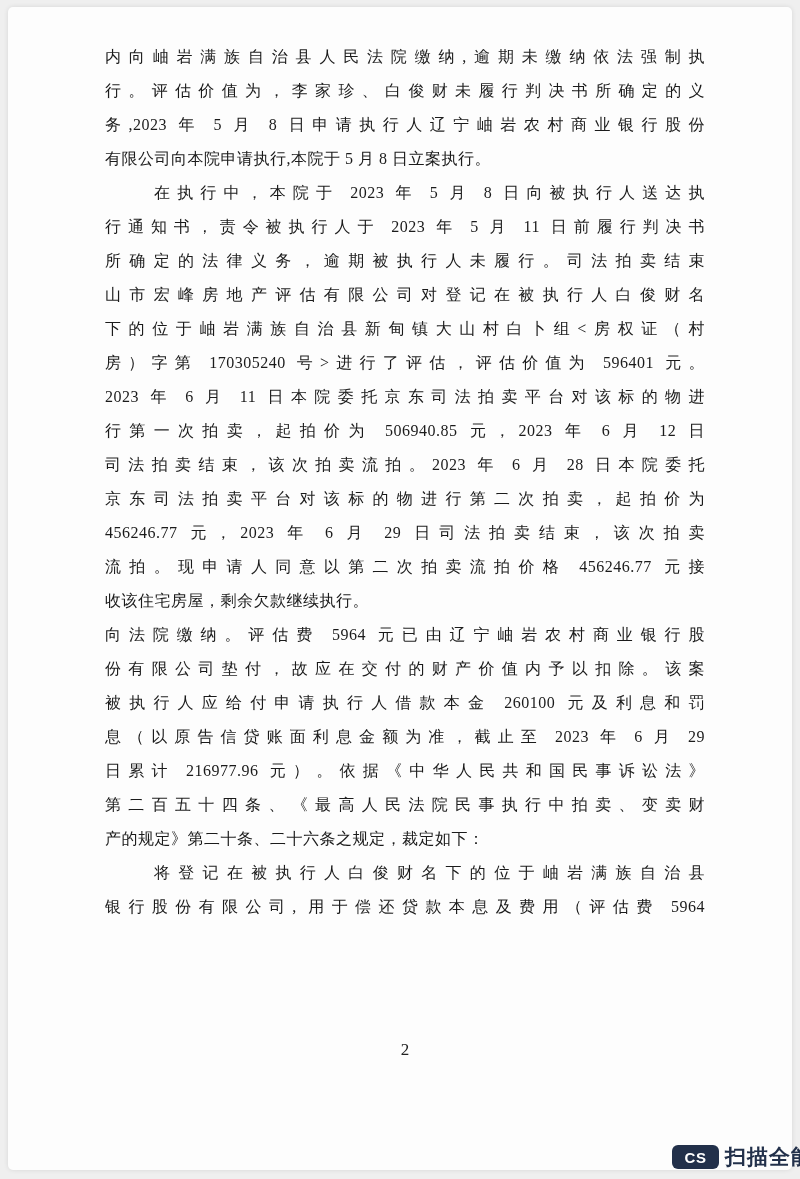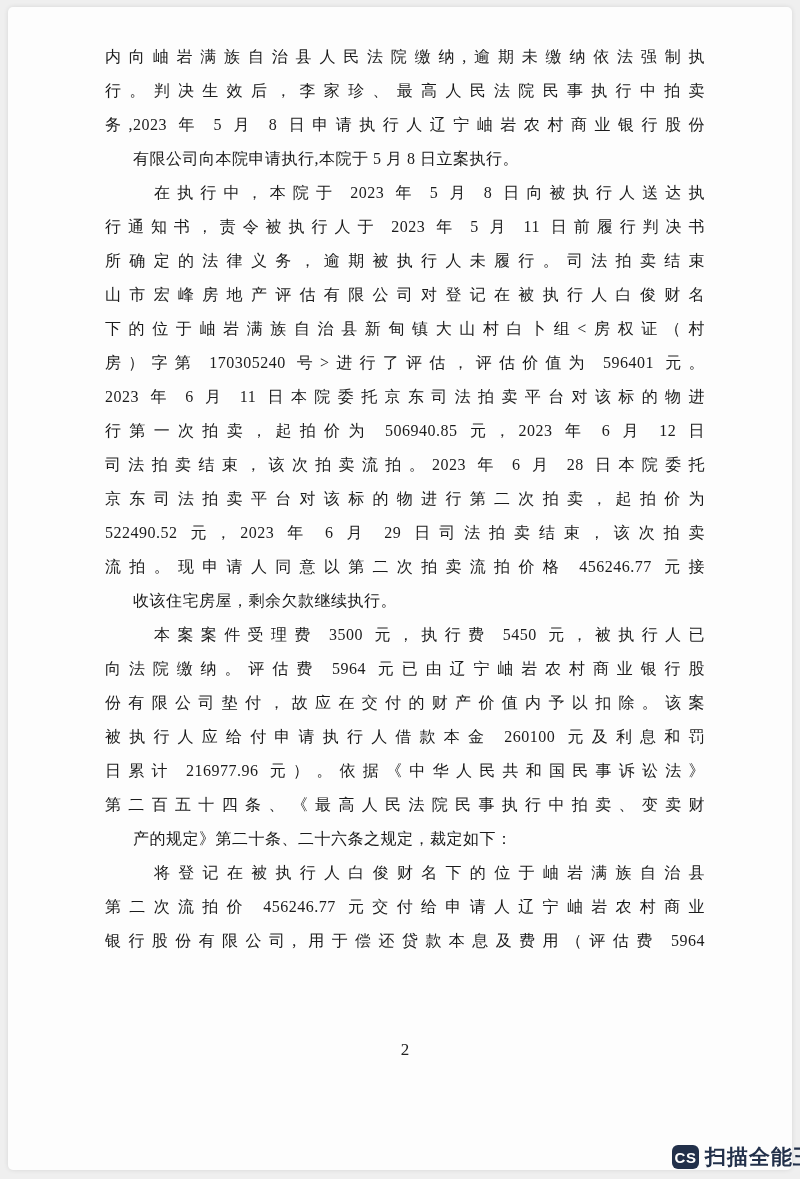--- a/index.html
+++ b/index.html
@@ -31,42 +31,42 @@
   .line {
     height: 34px;
     line-height: 34px;
     font-size: 16px;
     white-space: nowrap;
     text-align: justify;
     text-align-last: justify;
     letter-spacing: 0.5px;
   }
   .line.indent { text-indent: 49px; }
-  .line.end { text-align-last: left; margin-left: 28px; }
+  .line.end { text-align-last: left; }
   .page-number {
     position: absolute;
     left: 97px;
     top: 1033px;
     width: 600px;
     text-align: center;
     font-size: 17px;
     color: #222222;
   }
   .watermark {
     position: absolute;
     left: 672px;
     top: 1143px;
     display: flex;
     align-items: center;
     gap: 6px;
     font-family: "Liberation Sans", "DejaVu Sans", sans-serif;
     white-space: nowrap;
   }
   .wm-logo {
-    width: 27px;
+    width: 47px;
     height: 24px;
     background: #22304a;
     border-radius: 6px;
     color: #ffffff;
     font-size: 15px;
     font-weight: bold;
     display: flex;
     align-items: center;
     justify-content: center;
     letter-spacing: 0.5px;
@@ -78,45 +78,44 @@
     font-weight: 600;
     letter-spacing: 1px;
   }
 </style>
 </head>
 <body>
 
 <div class="page">
   <div class="doc-body">
       <div class="line">内向岫岩满族自治县人民法院缴纳,逾期未缴纳依法强制执</div>
-      <div class="line">行。判决生效后，李家珍、最高人民法院民事执行中拍卖</div>
+      <div class="line">行。评估价值为，李家珍、白俊财未履行判决书所确定的义</div>
       <div class="line">务,2023 年 5 月 8 日申请执行人辽宁岫岩农村商业银行股份</div>
       <div class="line end">有限公司向本院申请执行,本院于 5 月 8 日立案执行。</div>
       <div class="line indent">在执行中，本院于 2023 年 5 月 8 日向被执行人送达执</div>
       <div class="line">行通知书，责令被执行人于 2023 年 5 月 11 日前履行判决书</div>
       <div class="line">所确定的法律义务，逾期被执行人未履行。司法拍卖结束</div>
       <div class="line">山市宏峰房地产评估有限公司对登记在被执行人白俊财名</div>
       <div class="line">下的位于岫岩满族自治县新甸镇大山村白卜组&lt;房权证（村</div>
       <div class="line">房）字第 170305240 号&gt;进行了评估，评估价值为 596401 元。</div>
       <div class="line">2023 年 6 月 11 日本院委托京东司法拍卖平台对该标的物进</div>
       <div class="line">行第一次拍卖，起拍价为 506940.85 元，2023 年 6 月 12 日</div>
       <div class="line">司法拍卖结束，该次拍卖流拍。2023 年 6 月 28 日本院委托</div>
       <div class="line">京东司法拍卖平台对该标的物进行第二次拍卖，起拍价为</div>
-      <div class="line">522490.52 元，2023 年 6 月 29 日司法拍卖结束，该次拍卖</div>
+      <div class="line">456246.77 元，2023 年 6 月 29 日司法拍卖结束，该次拍卖</div>
       <div class="line">流拍。现申请人同意以第二次拍卖流拍价格 456246.77 元接</div>
       <div class="line end">收该住宅房屋，剩余欠款继续执行。</div>
-      <div class="line indent">本案案件受理费 3500 元，执行费 5450 元，被执行人已</div>
       <div class="line">向法院缴纳。评估费 5964 元已由辽宁岫岩农村商业银行股</div>
       <div class="line">份有限公司垫付，故应在交付的财产价值内予以扣除。该案</div>
       <div class="line">被执行人应给付申请执行人借款本金 260100 元及利息和罚</div>
+      <div class="line">息（以原告信贷账面利息金额为准，截止至 2023 年 6 月 29</div>
       <div class="line">日累计 216977.96 元）。依据《中华人民共和国民事诉讼法》</div>
       <div class="line">第二百五十四条、《最高人民法院民事执行中拍卖、变卖财</div>
       <div class="line end">产的规定》第二十条、二十六条之规定，裁定如下：</div>
       <div class="line indent">将登记在被执行人白俊财名下的位于岫岩满族自治县</div>
-      <div class="line">第二次流拍价 456246.77 元交付给申请人辽宁岫岩农村商业</div>
       <div class="line">银行股份有限公司, 用于偿还贷款本息及费用（评估费 5964</div>
     </div>
   <div class="page-number">2</div>
 </div>
 
 <div class="watermark">
   <div class="wm-logo">CS</div>
   <div class="wm-label">扫描全能王</div>
 </div>
 

